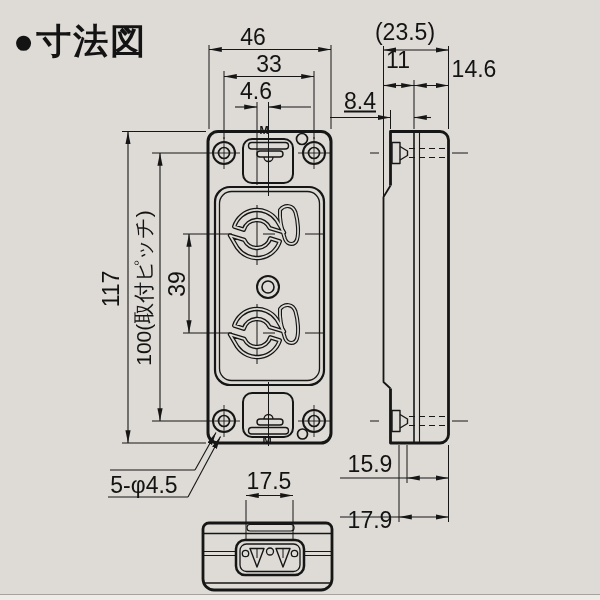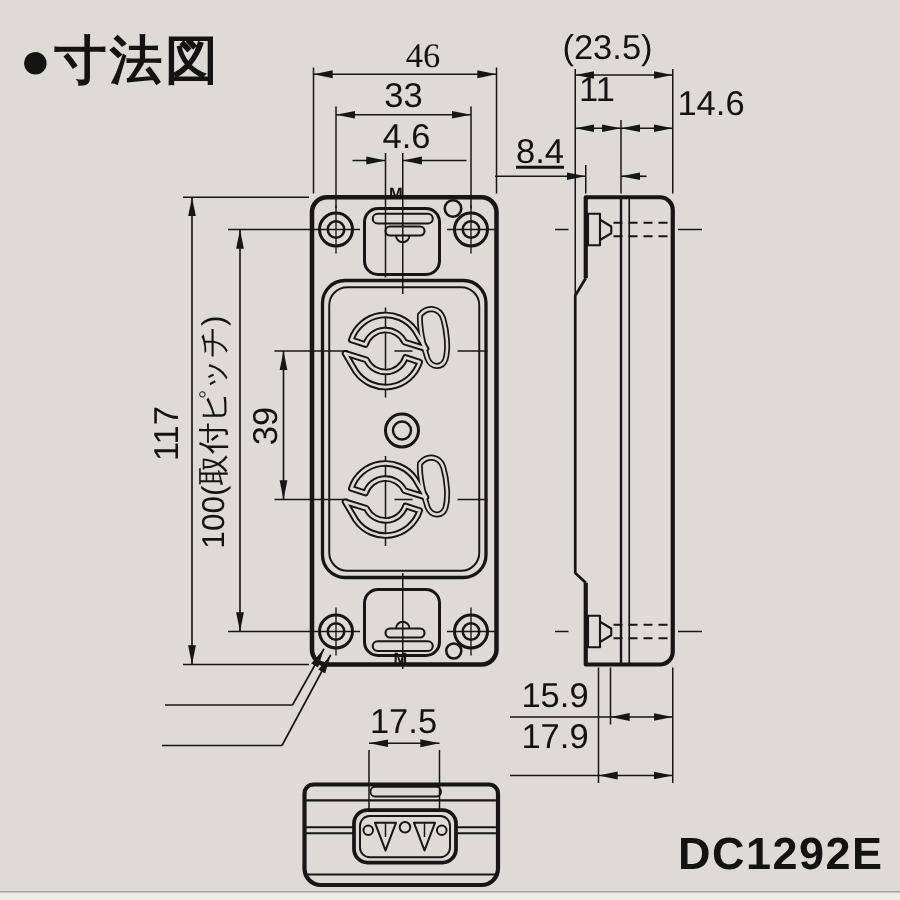--- a/index.html
+++ b/index.html
@@ -222,37 +222,37 @@
           <line x1="257" y1="549" x2="257" y2="558" stroke-width="1"></line>
           <line x1="283" y1="549" x2="283" y2="558" stroke-width="1"></line>
         </g>
       </g>
 
     </g>
   </svg>
 
   <div class="t page-title">●寸法図</div>
 
-  <div class="t" style="left:282px;top:37px;font-family:Liberation Serif, serif;">46</div>
+  <div class="t" style="left:253px;top:37px;">46</div>
   <div class="t" style="left:269px;top:64px;">33</div>
-  <div class="t" style="left:271px;top:91px;">4.6</div>
+  <div class="t" style="left:256px;top:91px;">4.6</div>
 
   <div class="t rot" style="left:111px;top:289px;">117</div>
   <div class="t rot jp" style="left:143px;top:288px;">100(取付ピッチ)</div>
   <div class="t rot" style="left:177px;top:284px;">39</div>
 
+  <div class="t" style="left:144px;top:485px;">5-φ4.5</div>
 
   <div class="t" style="left:269px;top:481px;">17.5</div>
 
   <div class="t" style="left:405px;top:32px;">(23.5)</div>
   <div class="t" style="left:398px;top:60px;">11</div>
   <div class="t" style="left:474px;top:69px;">14.6</div>
   <div class="t" style="left:360px;top:101px;text-decoration:underline;">8.4</div>
   <div class="t" style="left:370px;top:464px;">15.9</div>
-  <div class="t" style="left:370px;top:491px;">17.9</div>
+  <div class="t" style="left:370px;top:520px;">17.9</div>
 
   <div class="t small-mark" style="left:264px;top:130px;">M</div>
   <div class="t small-mark" style="left:267px;top:440px;">M</div>
 
-  <div class="t model" style="left:452px;top:555px;transform:none;">DC1292E</div>
 
   <div class="bottom-strip"></div>
 </div>
 
 </body></html>

